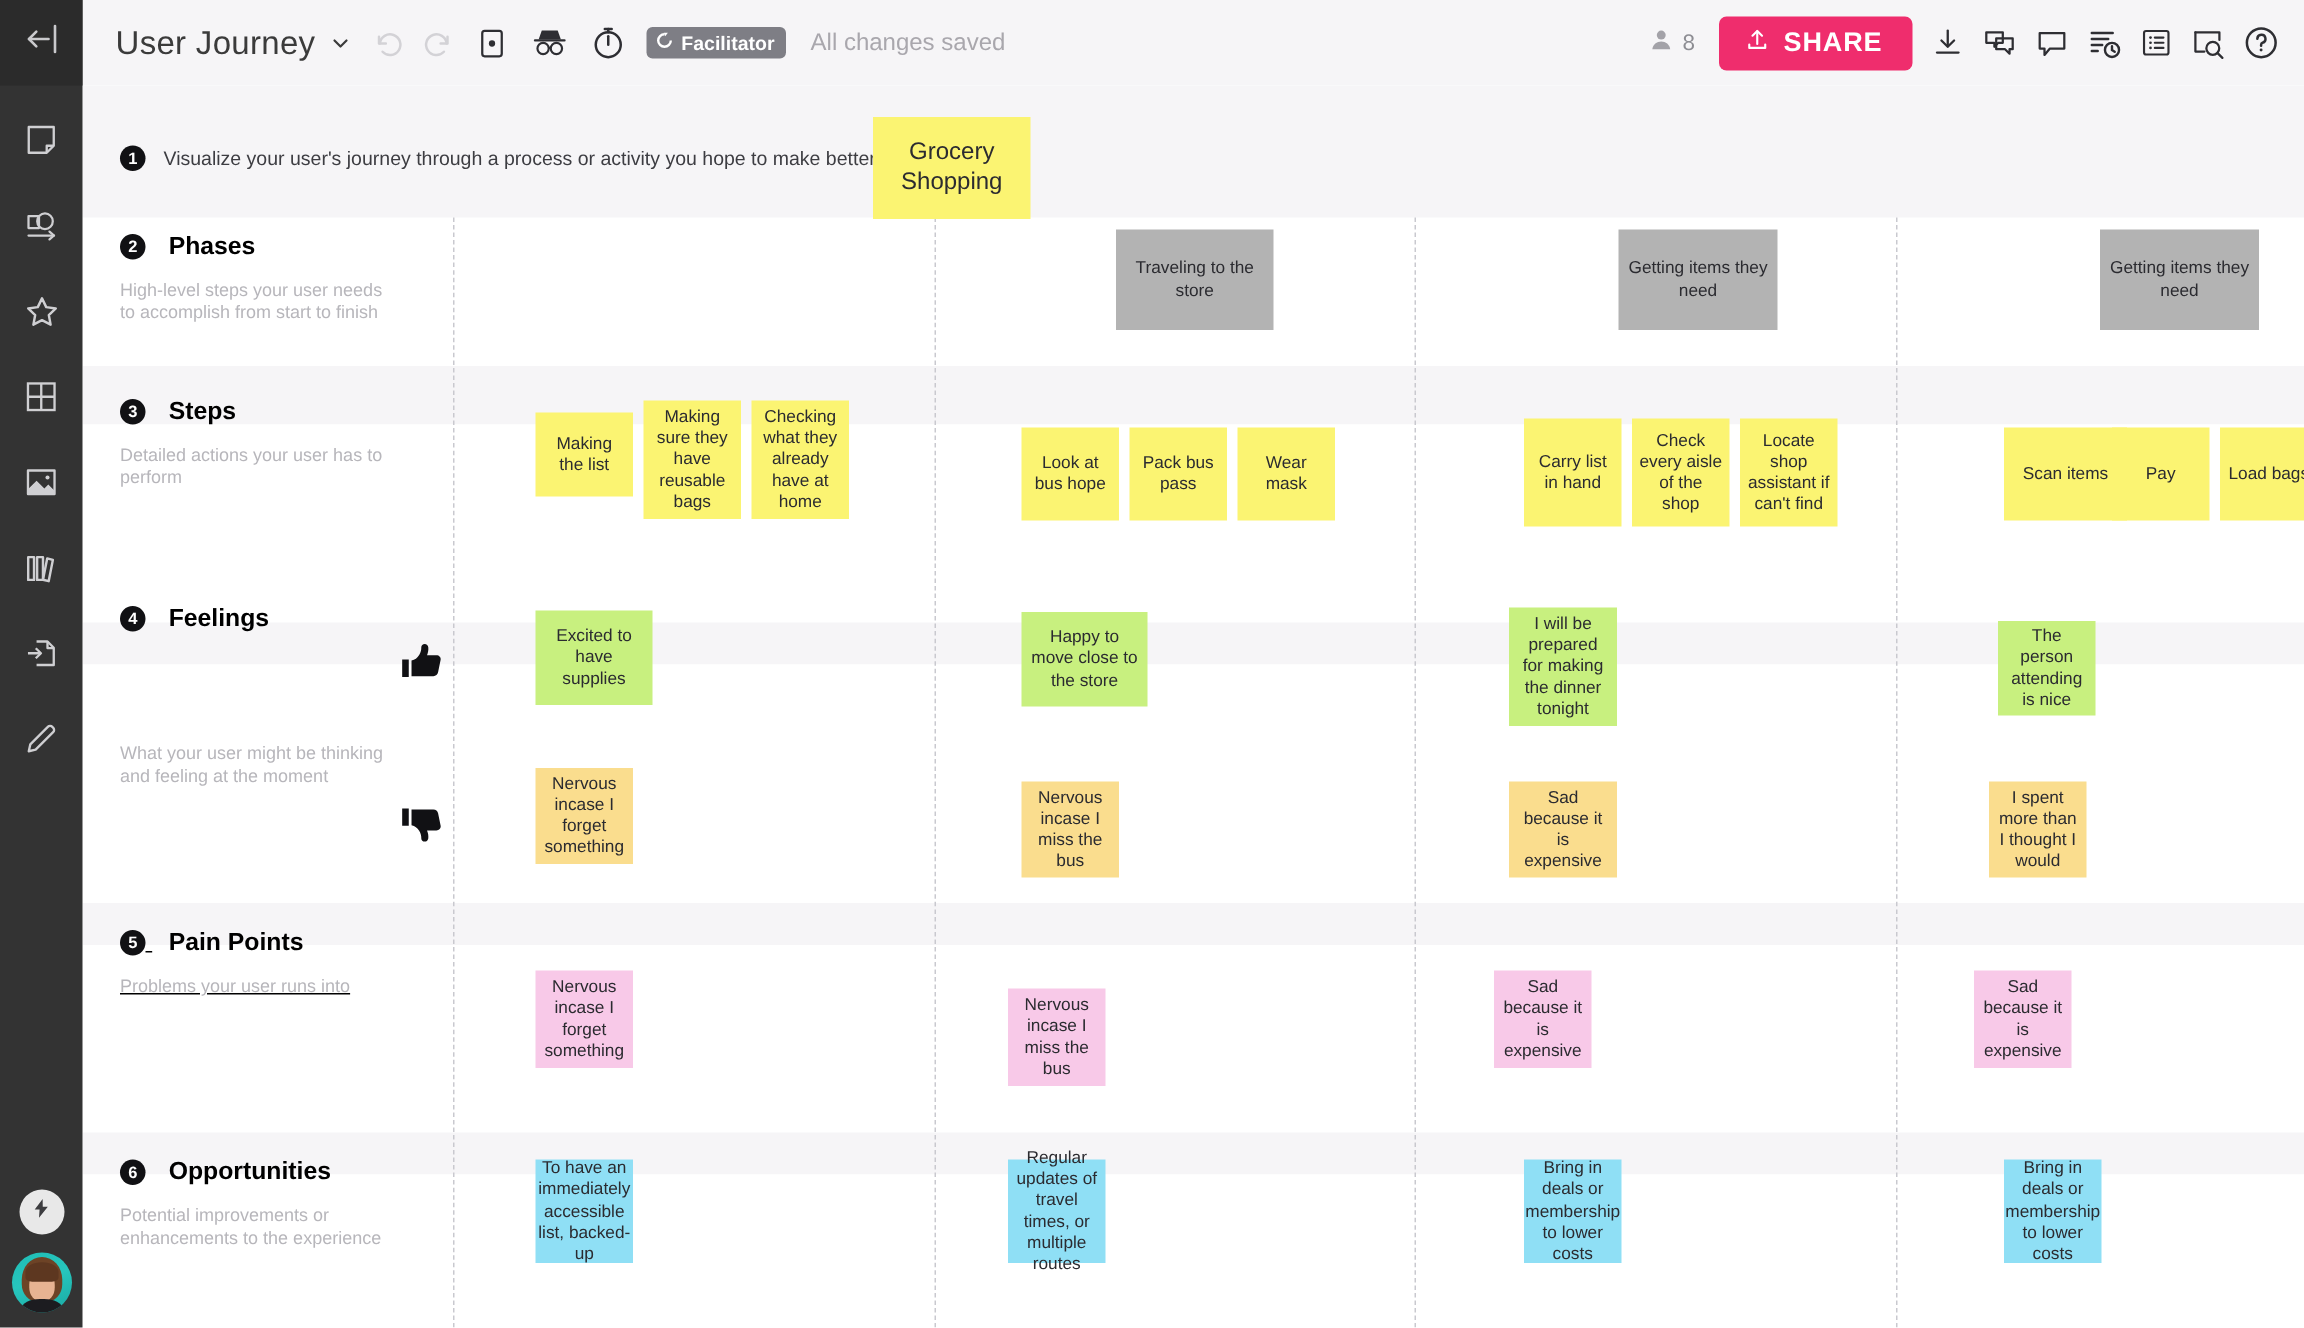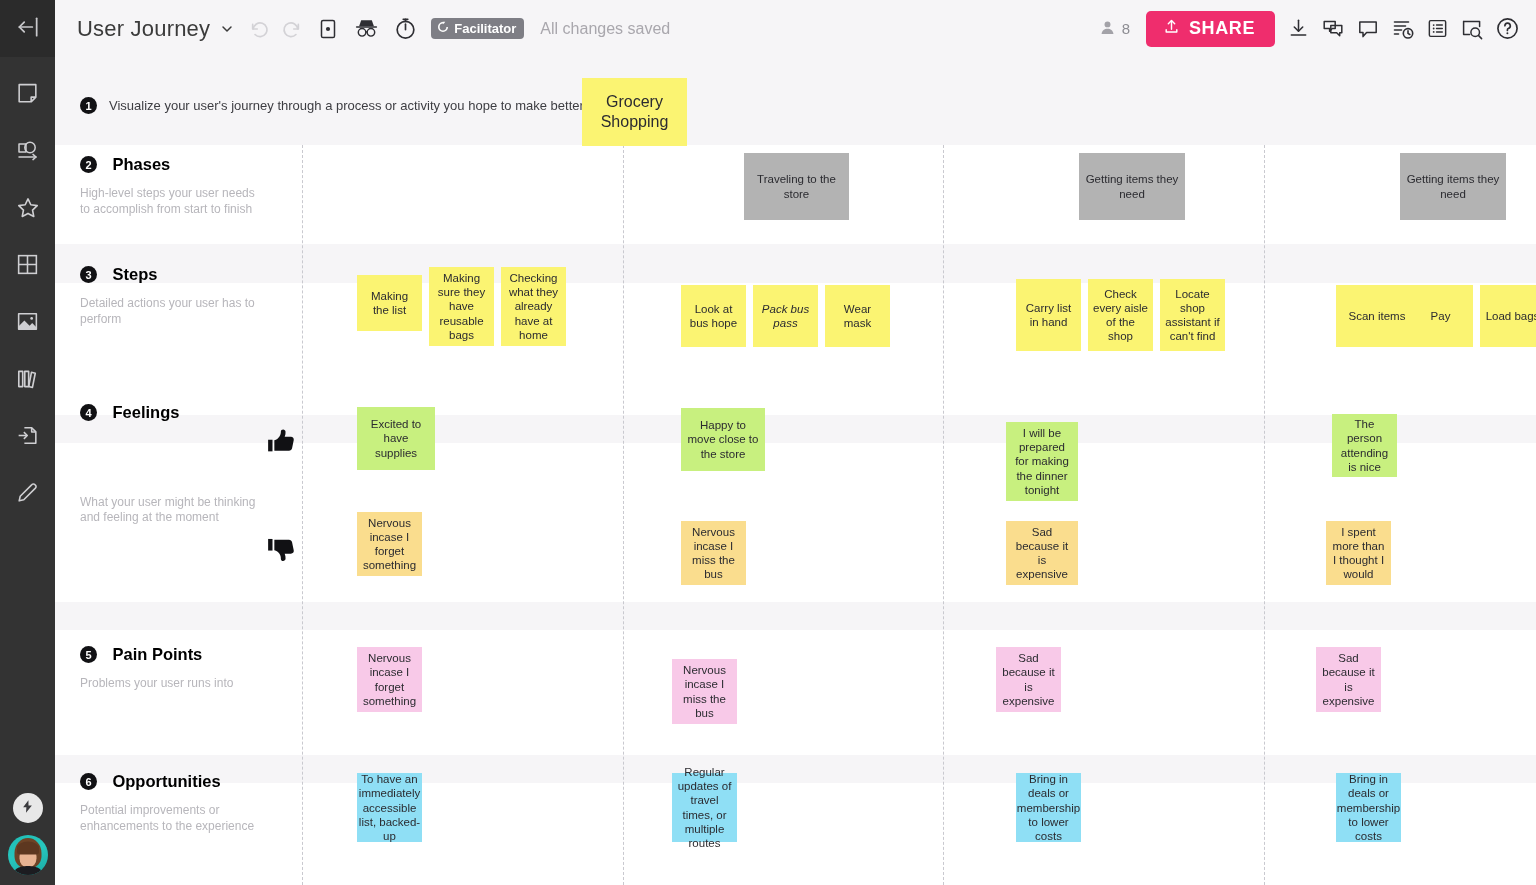--- a/index.html
+++ b/index.html
@@ -465,21 +465,21 @@
 
   <div class="row-head" style="top:208px;">
     <span class="row-num">3</span>
     <span class="row-title">Steps</span>
     <div class="row-desc">Detailed actions your user has to perform</div>
   </div>
   <div class="note step" style="left:302px;top:218px;width:65px;height:56px;">Making the list</div>
   <div class="note step" style="left:374px;top:210px;width:65px;height:79px;">Making sure they have reusable bags</div>
   <div class="note step" style="left:446px;top:210px;width:65px;height:79px;">Checking what they already have at home</div>
   <div class="note step" style="left:626px;top:228px;width:65px;height:62px;">Look at bus hope</div>
-  <div class="note step" style="left:698px;top:228px;width:65px;height:62px;font-style:italic;">Pack bus pass</div>
+  <div class="note step" style="left:698px;top:228px;width:65px;height:62px;">Pack bus pass</div>
   <div class="note step" style="left:770px;top:228px;width:65px;height:62px;">Wear mask</div>
   <div class="note step" style="left:961px;top:222px;width:65px;height:72px;">Carry list in hand</div>
   <div class="note step" style="left:1033px;top:222px;width:65px;height:72px;">Check every aisle of the shop</div>
   <div class="note step" style="left:1105px;top:222px;width:65px;height:72px;">Locate shop assistant if can't find</div>
   <div class="note step" style="left:1281px;top:228px;width:82px;height:62px;">Scan items</div>
   <div class="note step" style="left:1353px;top:228px;width:65px;height:62px;">Pay</div>
   <div class="note step" style="left:1425px;top:228px;width:65px;height:62px;">Load bags</div>
 
   <div class="row-head" style="top:346px;">
     <span class="row-num">4</span>
@@ -495,29 +495,29 @@
   </span>
   <span class="thumb" style="left:210px;top:476px;">
     <svg width="34" height="34" viewBox="0 0 24 24" fill="#111114">
       <path d="M2.2 4.2h3.1v8.2H2.2z"></path>
       <path d="M6.6 12.1c1.6.3 2.7 1.2 3.6 2.6.8 1.3 1 2.4 1 3.6 0 .9.7 1.5 1.6 1.5.9 0 1.6-.7 1.7-1.6.1-1.2-.1-2.4-.6-3.6h4.4c1.3 0 2.2-1 2-2.2l-1.2-5.9c-.2-1.1-1.1-1.8-2.2-1.8H6.6z"></path>
     </svg>
   </span>
 
   <div class="note pos" style="left:302px;top:350px;width:78px;height:63px;">Excited to have supplies</div>
   <div class="note pos" style="left:626px;top:351px;width:84px;height:63px;">Happy to move close to the store</div>
-  <div class="note pos" style="left:951px;top:365px;width:72px;height:79px;">I will be prepared for making the dinner tonight</div>
+  <div class="note pos" style="left:951px;top:348px;width:72px;height:79px;">I will be prepared for making the dinner tonight</div>
   <div class="note pos" style="left:1277px;top:357px;width:65px;height:63px;">The person attending is nice</div>
 
   <div class="note neg" style="left:302px;top:455px;width:65px;height:64px;">Nervous incase I forget something</div>
   <div class="note neg" style="left:626px;top:464px;width:65px;height:64px;">Nervous incase I miss the bus</div>
   <div class="note neg" style="left:951px;top:464px;width:72px;height:64px;">Sad because it is expensive</div>
   <div class="note neg" style="left:1271px;top:464px;width:65px;height:64px;">I spent more than I thought I would</div>
 
-  <div class="row-head" style="top:588px;">
+  <div class="row-head" style="top:562px;text-decoration:underline;">
     <span class="row-num">5</span>
     <span class="row-title">Pain Points</span>
     <div class="row-desc">Problems your user runs into</div>
   </div>
   <div class="note pain" style="left:302px;top:590px;width:65px;height:65px;">Nervous incase I forget something</div>
   <div class="note pain" style="left:617px;top:602px;width:65px;height:65px;">Nervous incase I miss the bus</div>
   <div class="note pain" style="left:941px;top:590px;width:65px;height:65px;">Sad because it is expensive</div>
   <div class="note pain" style="left:1261px;top:590px;width:65px;height:65px;">Sad because it is expensive</div>
 
   <div class="row-head" style="top:715px;">

